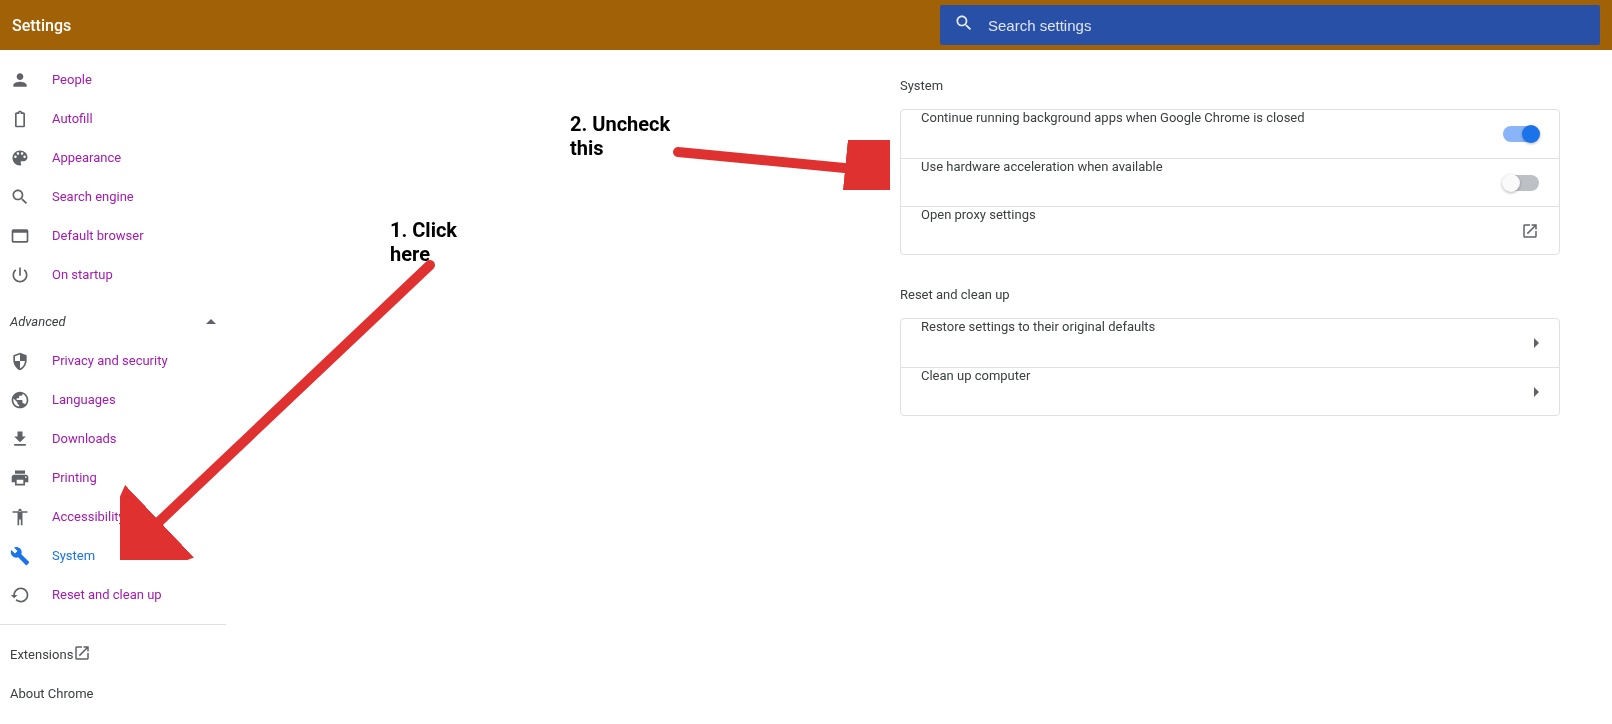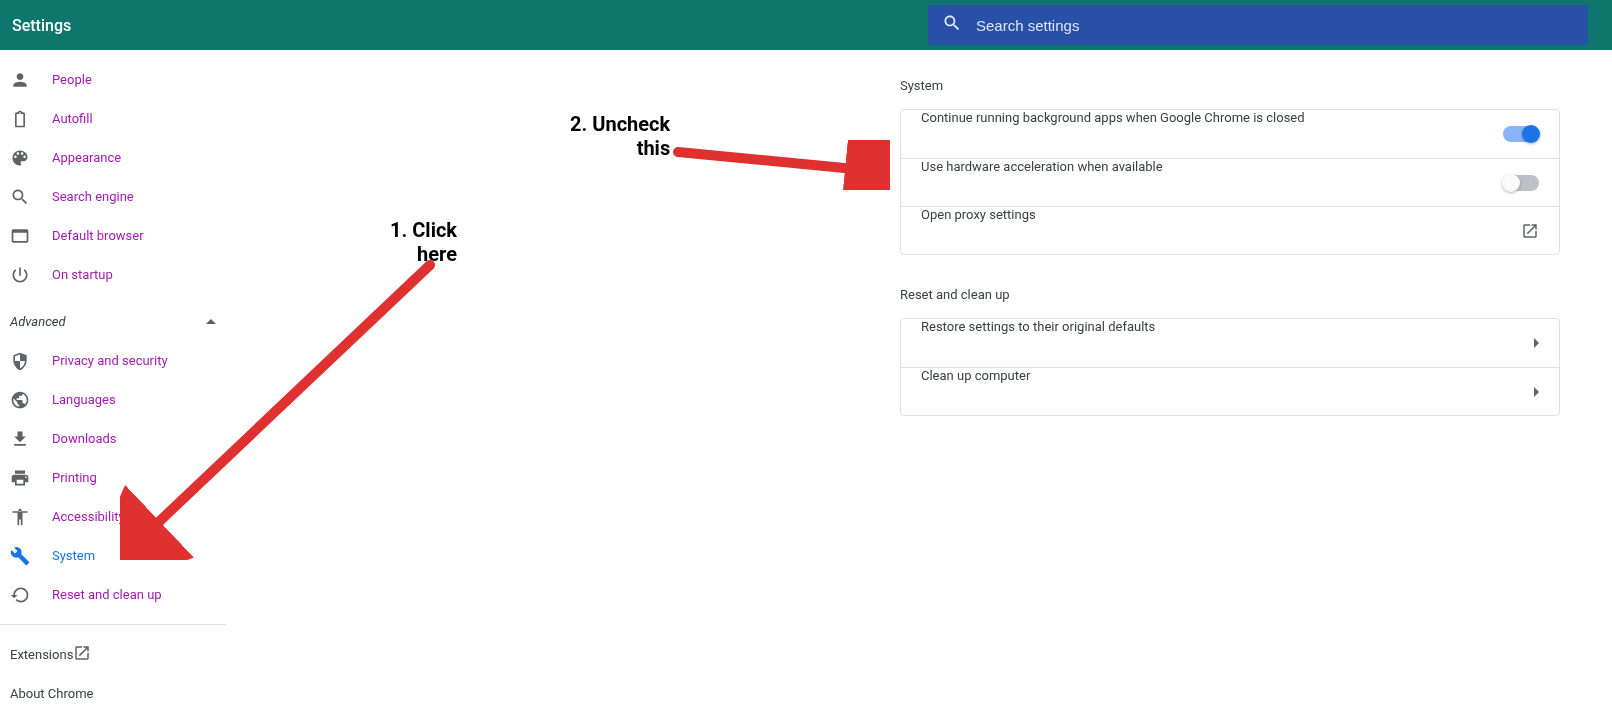--- a/index.html
+++ b/index.html
@@ -1,39 +1,38 @@
 <!DOCTYPE html>
 <html><head>
   <meta charset="utf-8">
   <style>
     * { box-sizing: border-box; margin: 0; padding: 0; }
     body { font-family: Roboto, Arial, sans-serif; background: #fff; width: 1612px; height: 724px; overflow: hidden; position: relative; }
 
     .header {
-      background: #0f766e;
+      background: #a16207;
       height: 50px;
       display: flex;
       align-items: center;
       padding: 0 12px;
       color: #fff;
     }
     .header-title {
       font-size: 16px;
       font-weight: 500;
     }
     .search-wrap {
       margin-left: auto;
       width: 660px;
       background: #2850a7;
       height: 40px;
       border-radius: 2px;
       display: flex;
       align-items: center;
       padding: 0 14px;
-      margin-right: 12px;
     }
     .search-wrap svg { fill: #fff; opacity: 0.9; width: 20px; height: 20px; }
     .search-input {
       background: transparent;
       border: none;
       outline: none;
       color: #fff;
       font-size: 15px;
       margin-left: 14px;
       width: 100%;
@@ -147,21 +146,21 @@
     .launch-icon svg { width: 18px; height: 18px; fill: #5f6368; }
 
     .reset-section { margin-top: 32px; }
 
     
     .anno {
       position: absolute;
       font-weight: bold;
       font-size: 20px;
       color: #000;
-      text-align: right;
+      text-align: left;
       line-height: 1.2;
     }
     .anno1 { left: 390px; top: 218px; }
     .anno2 { left: 570px; top: 112px; }
 
     .arrow-svg { position: absolute; pointer-events: none; }
   </style>
 </head>
 <body>
 

